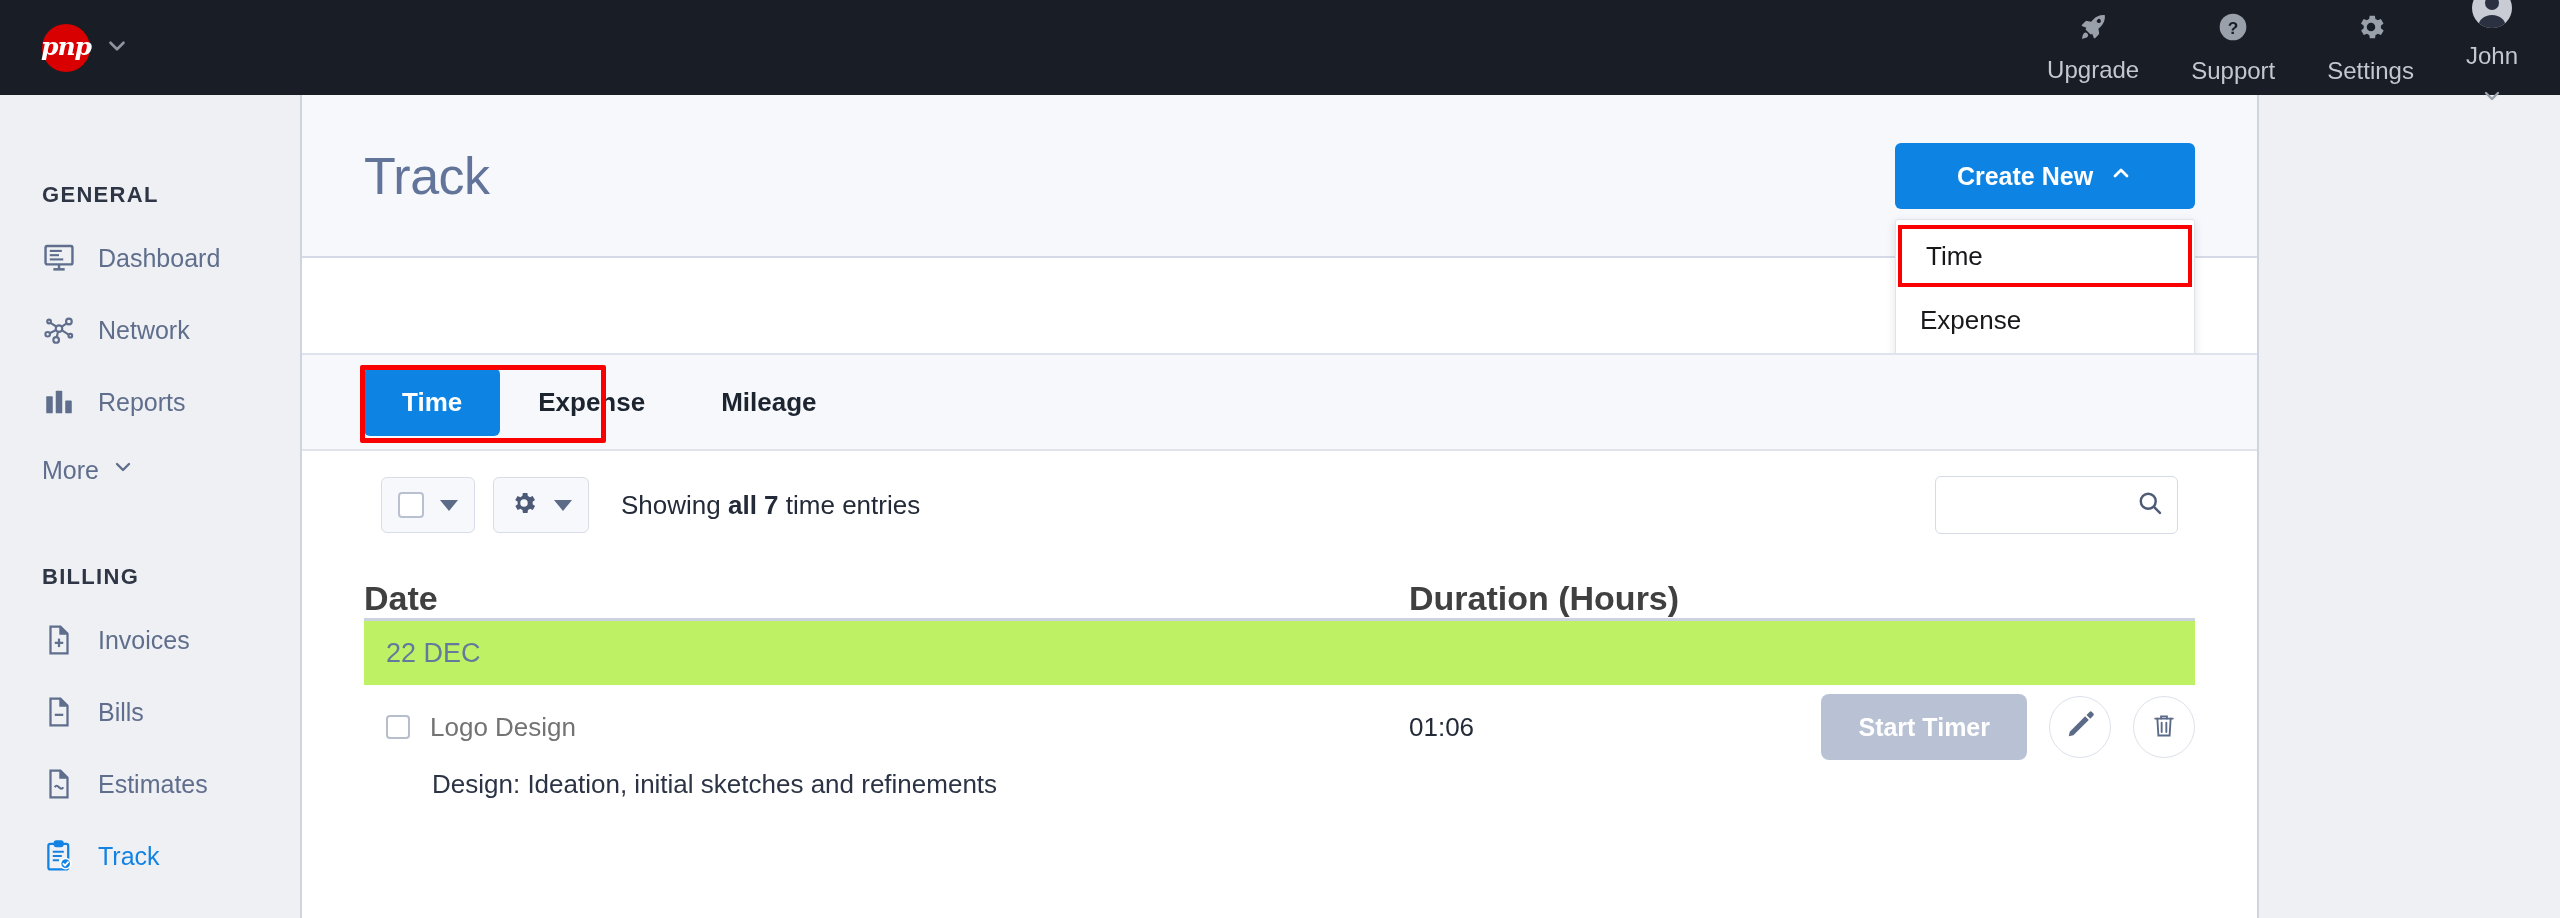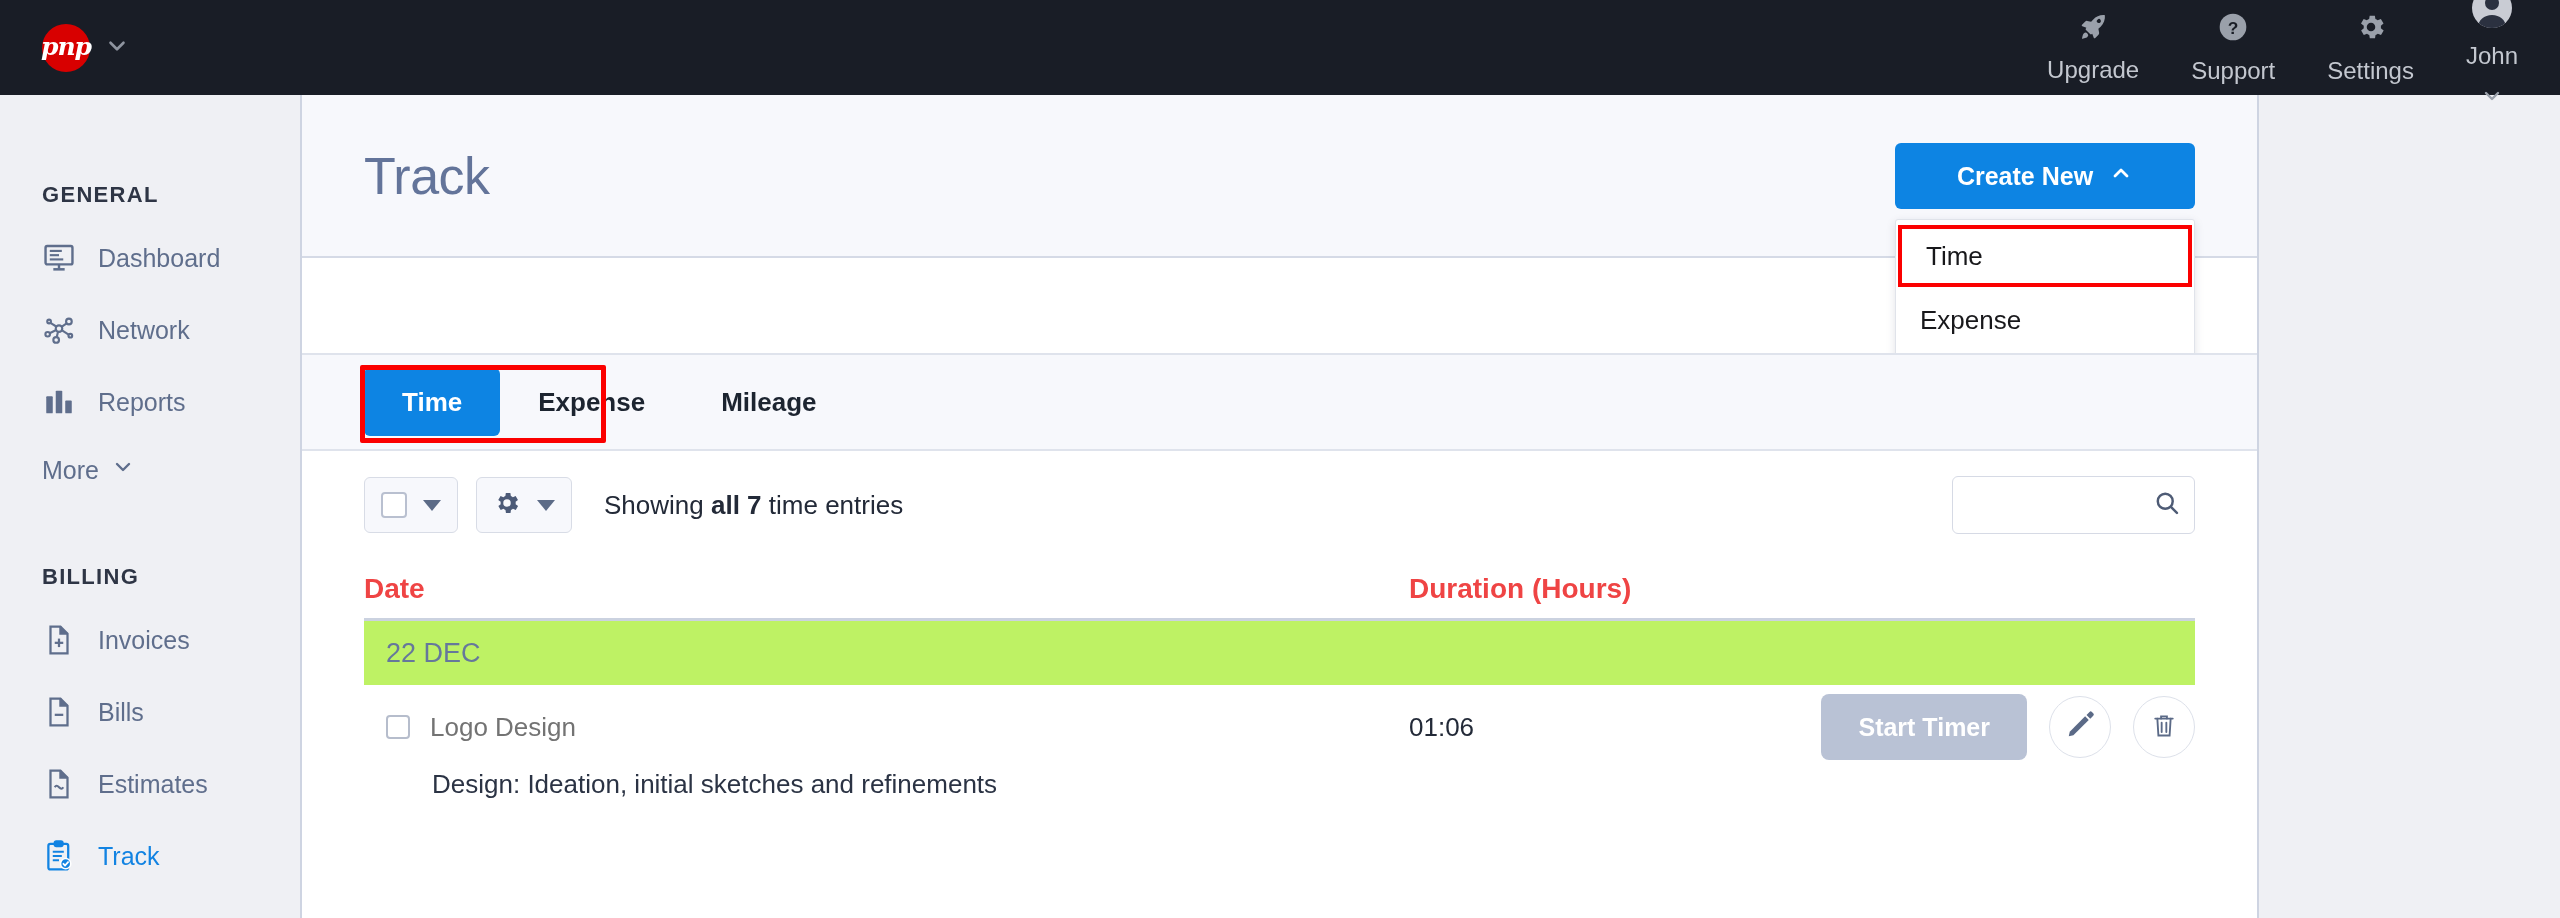--- a/index.html
+++ b/index.html
@@ -137,21 +137,21 @@
   .tab-hl {
     position: absolute; left: 58px; top: 10px;
     width: 246px; height: 78px;
     border: 5px solid #fb0000; border-radius: 2px;
     pointer-events: none;
   }
 
   
   .toolbar {
     display: flex; align-items: center;
-    padding: 0 62px; height: 108px;
+    padding: 0 79px; height: 108px;
   }
   .sel-btn {
     border: 1px solid #d8dce6; background: #f7f8fc;
     border-radius: 6px; height: 56px;
     display: flex; align-items: center; gap: 16px;
     padding: 0 16px; cursor: pointer;
   }
   .sel-btn + .sel-btn { margin-left: 18px; }
   .cb-box {
     width: 26px; height: 26px; border: 2px solid #b9c0d0;
@@ -181,23 +181,23 @@
   }
   .search-ico {
     position: absolute; right: 14px; top: 50%;
     transform: translateY(-50%); color: #4e5b75;
     pointer-events: none;
   }
 
   
   .table { padding: 0 62px; }
   .thead {
-    display: flex; align-items: center;
+    display: flex; align-items: flex-end;
     height: 62px; border-bottom: 3px solid #cbd2e0;
-    font-size: 28px; font-weight: bold; color: #ef4444;
+    font-size: 34px; font-weight: bold; color: #404040;
   }
   .col-date { width: 1045px; }
   .col-dur { flex: 1; }
   .daterow {
     background: #bef264; height: 64px;
     display: flex; align-items: center;
     font-size: 27px; color: #66789b;
     padding-left: 22px;
   }
   .entry {

